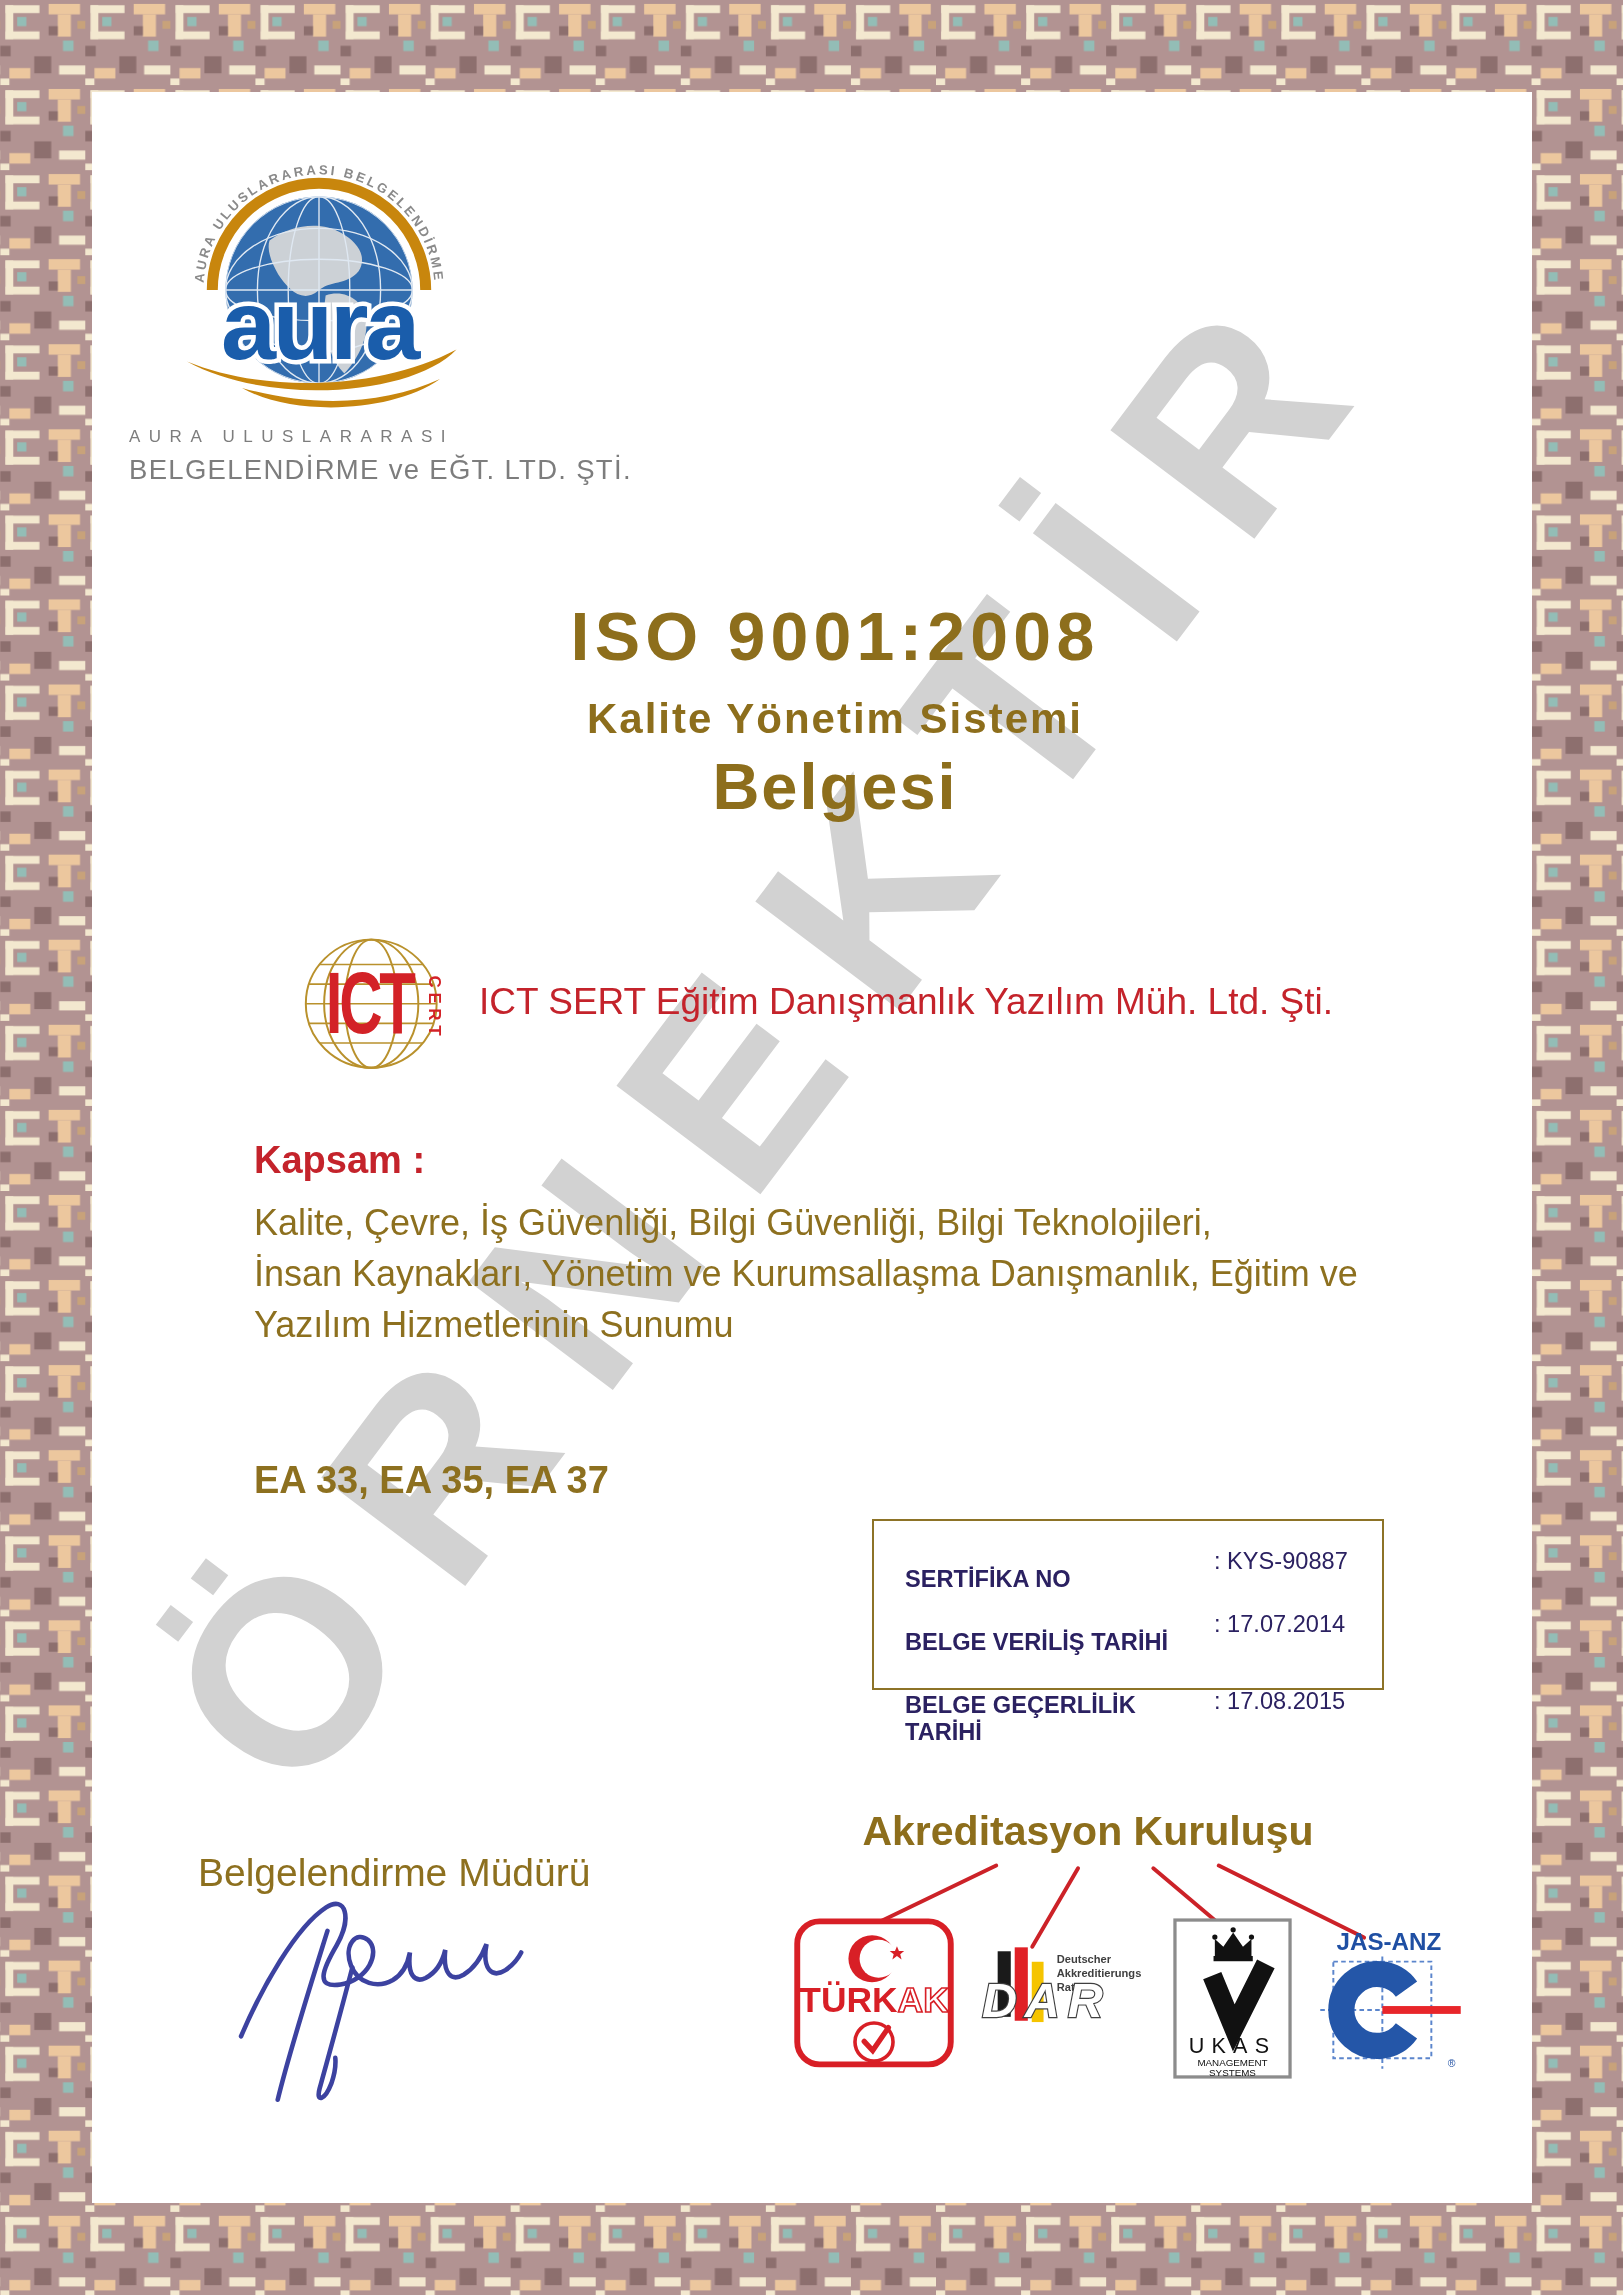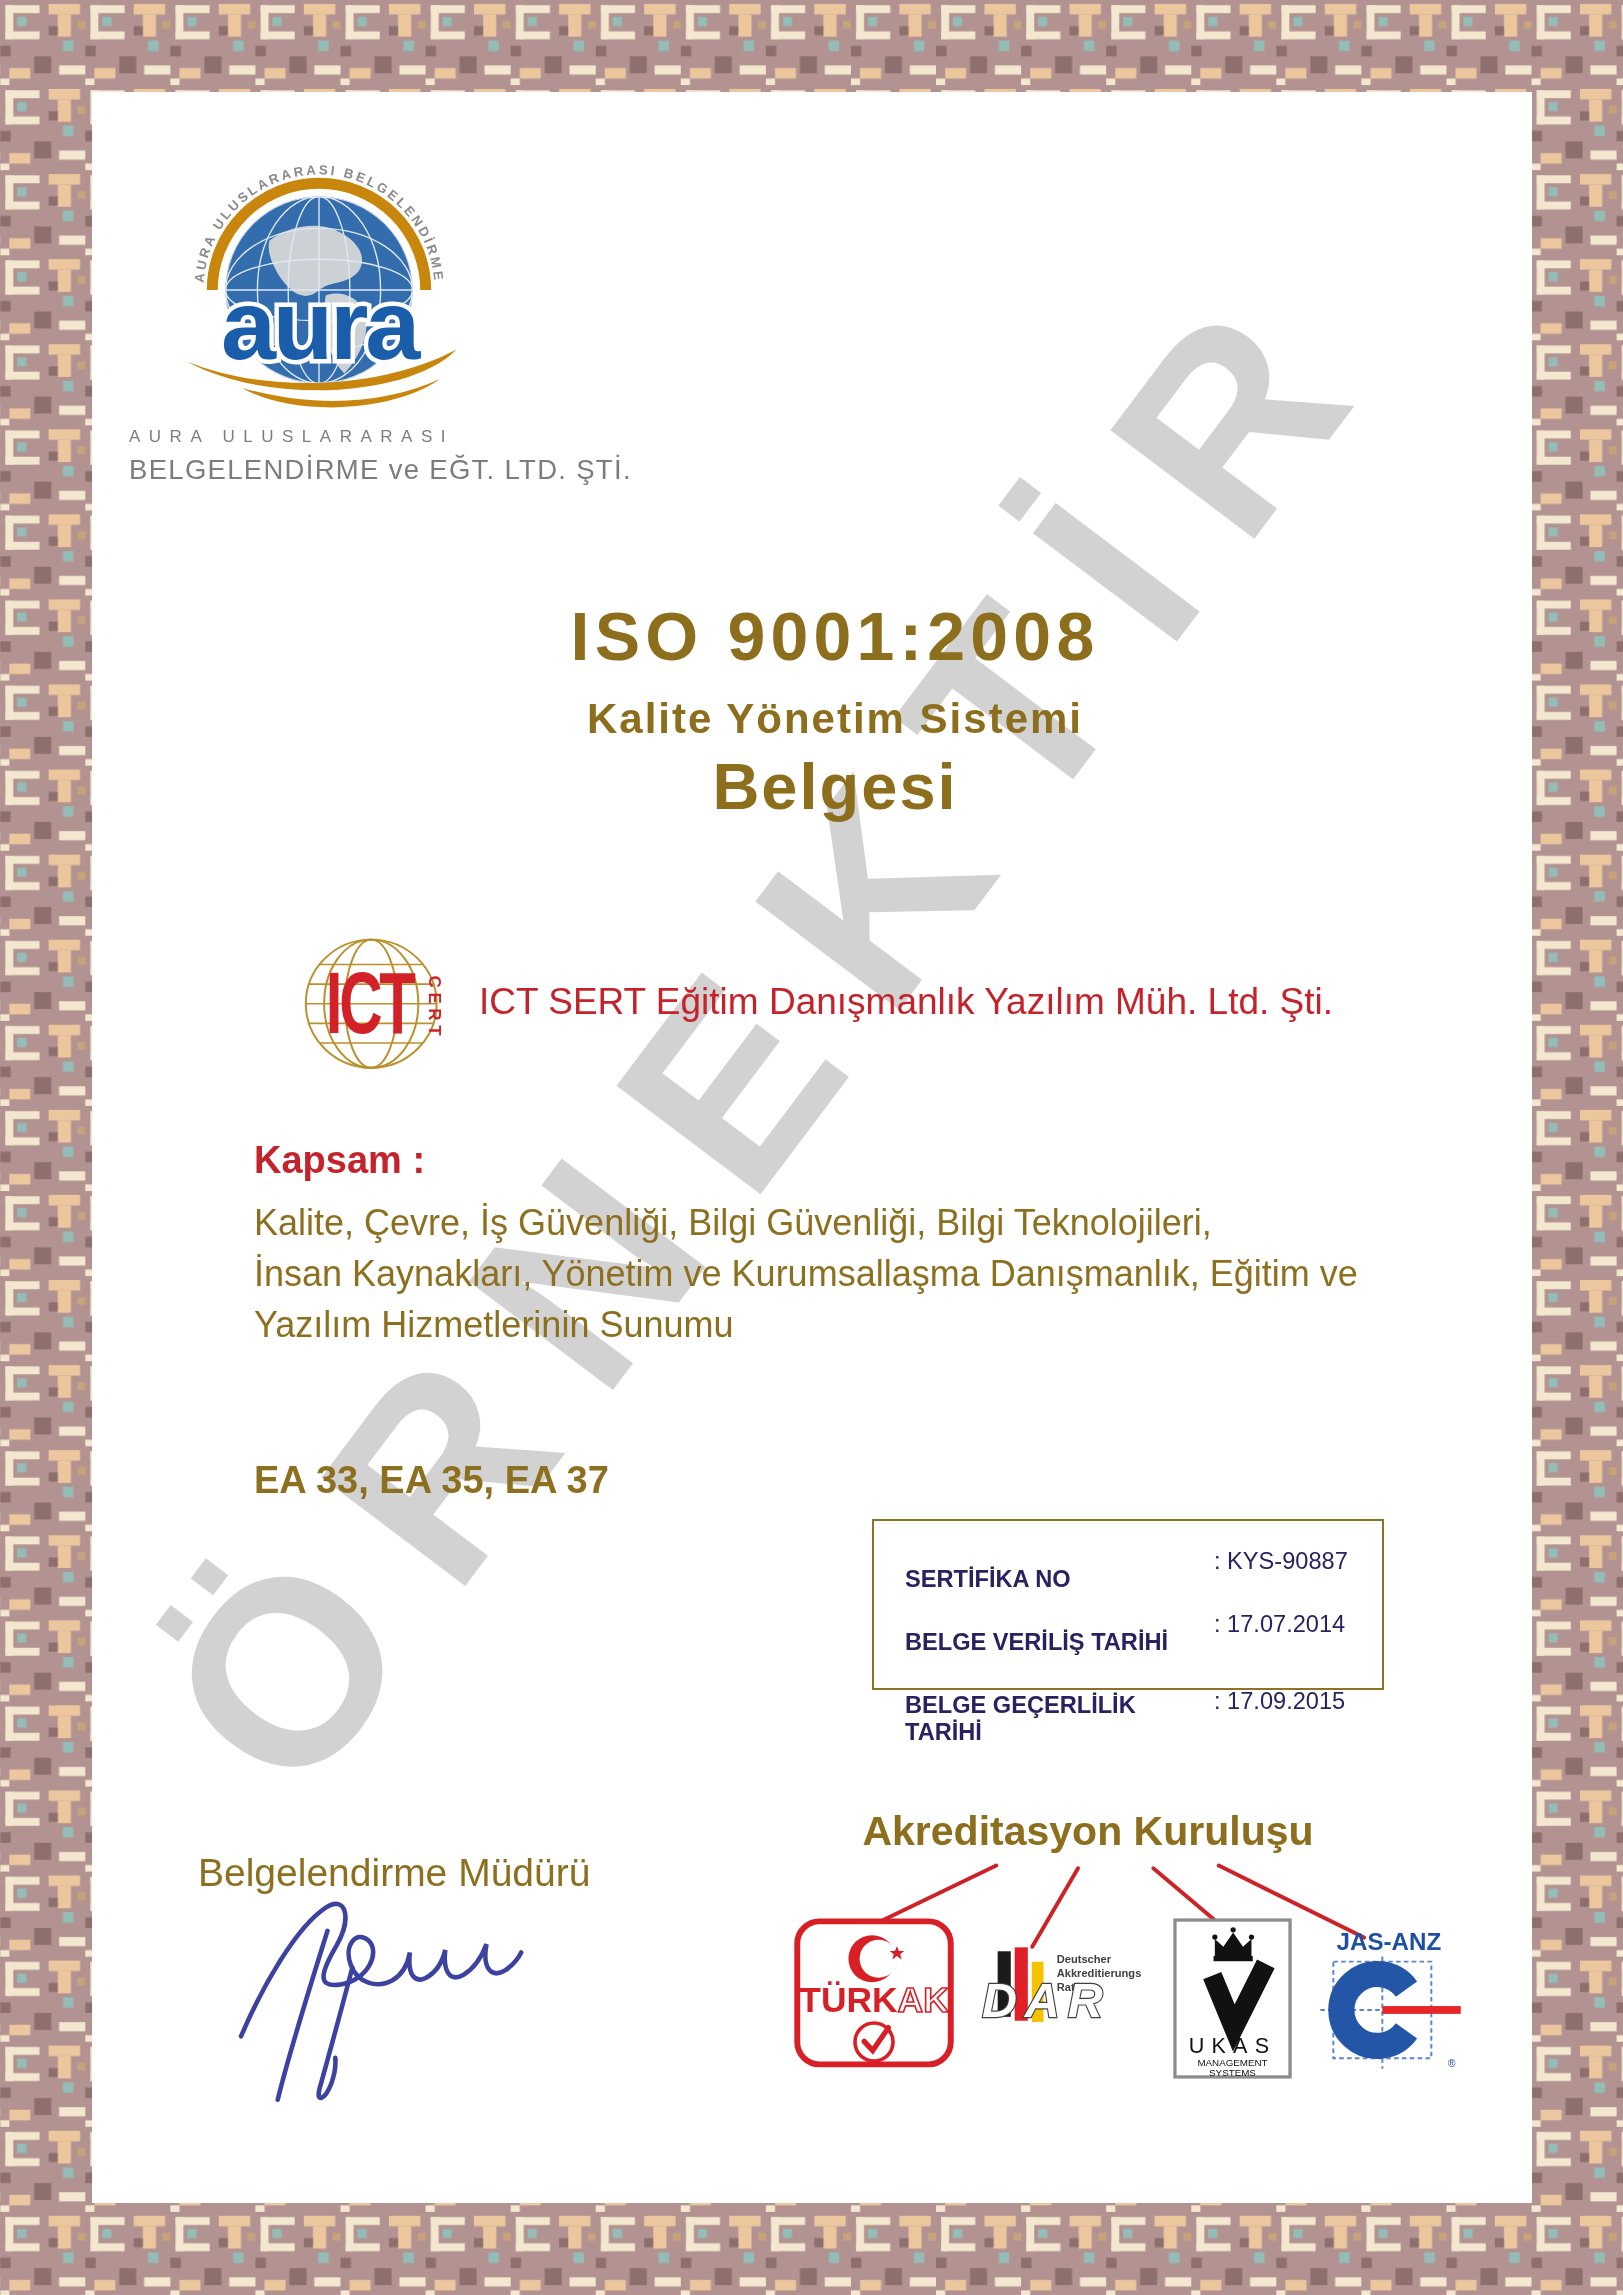--- a/index.html
+++ b/index.html
@@ -156,21 +156,21 @@
         <div class="cert-row">
           <div class="cert-label">SERTİFİKA NO</div>
           <div class="cert-value">: KYS-90887</div>
         </div>
         <div class="cert-row">
           <div class="cert-label">BELGE VERİLİŞ TARİHİ</div>
           <div class="cert-value">: 17.07.2014</div>
         </div>
         <div class="cert-row">
           <div class="cert-label">BELGE GEÇERLİLİK TARİHİ</div>
-          <div class="cert-value">: 17.09.2015</div>
+          <div class="cert-value">: 17.08.2015</div>
         </div>
       </div>
 
       <div class="abs sign-title">Belgelendirme Müdürü</div>
       <svg class="abs" style="left:124px;top:1797px;" width="308" height="216" viewBox="0 0 470 330">
         <g stroke="#3c42a0" stroke-width="7" fill="none" stroke-linecap="round">
           <path d="M38,225 C70,150 122,58 168,28 C198,9 208,44 184,86 C163,122 150,152 190,146 C232,139 252,96 232,78 C214,63 194,86 206,117 C217,145 247,152 270,139 C285,130 293,113 296,97 C292,131 303,144 320,136 C337,127 346,110 350,93 C346,129 359,142 378,131 C396,120 407,100 413,84 C406,122 421,137 442,124 C455,115 462,105 466,97"></path>
           <path d="M170,64 C140,160 112,248 94,322"></path>
           <path d="M208,120 C186,205 168,268 158,305 C152,327 166,323 176,297 C181,283 183,270 182,258"></path>
         </g>

